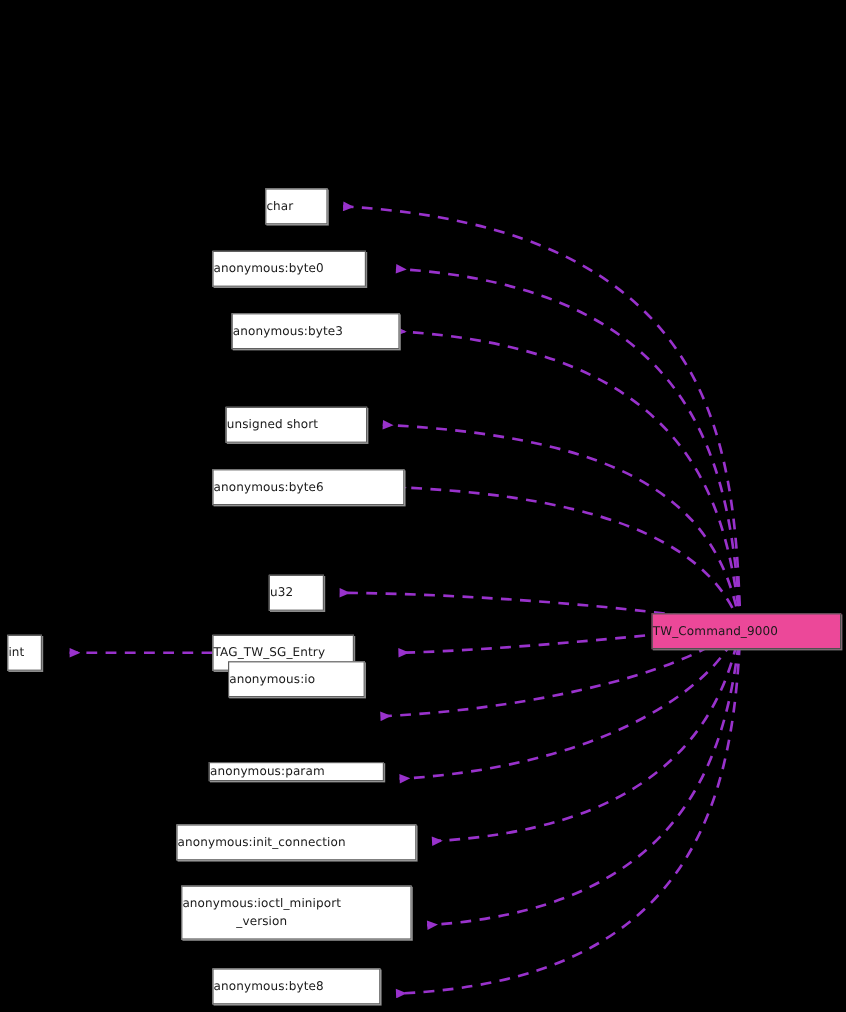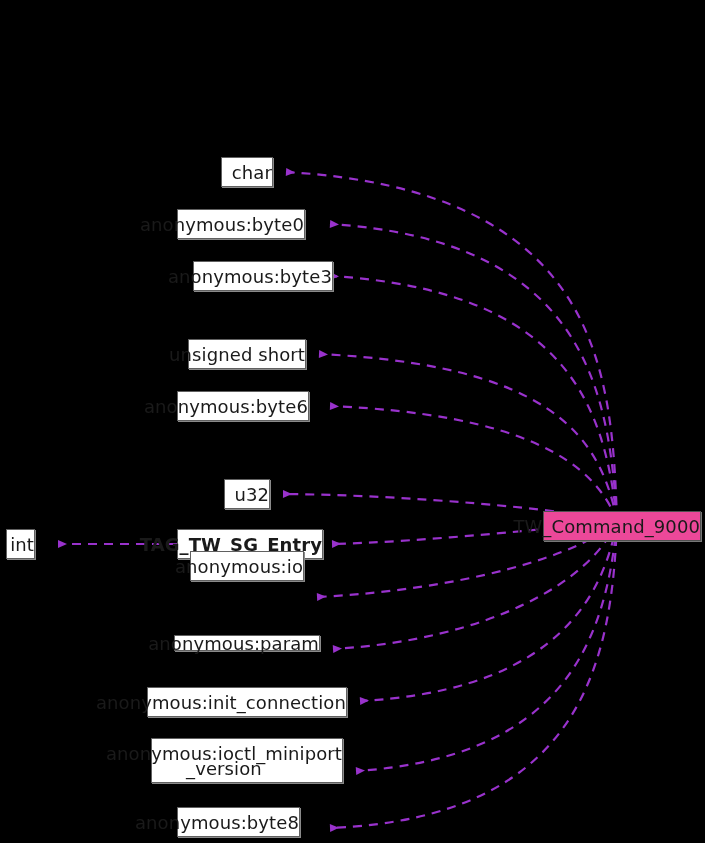--- a/index.html
+++ b/index.html
@@ -21,26 +21,26 @@
     top: 0;
     width: 705px;
     height: 843px;
     pointer-events: none;
   }
   .node {
     position: absolute;
     box-sizing: border-box;
     display: flex;
     align-items: center;
-    justify-content: flex-end;
+    justify-content: flex-start;
     text-align: center;
     background: #ffffff;
     border: 1px solid #606060;
     color: #1a1a1a;
-    font-size: 18px;
+    font-size: 10px;
     line-height: 15px;
     letter-spacing: 0.1px;
     white-space: pre;
     box-shadow: 1px 1px 0 0 #8a8a8a;
     z-index: 5;
   }
   .node.central {
     background: #ec4899;
     border: 1px solid #505050;
     box-shadow: 1px 1px 0 0 #777777;
@@ -75,26 +75,26 @@
         <path d="M 617,521 C 606,645 560,758 356,771" fill="none" stroke="#9932cc" stroke-width="2.2" stroke-dasharray="9,7" marker-end="url(#arrowLeft)"></path>
         <path d="M 617,521 C 612,668 578,818 330,828" fill="none" stroke="#9932cc" stroke-width="2.2" stroke-dasharray="9,7" marker-end="url(#arrowLeft)"></path>
       </g>
   </svg>
 
   <div id="node-layer">
       <div class="node" style="left: 221px; top: 157px; width: 52px; height: 30px;"><span class="node-label">char</span></div>
       <div class="node" style="left: 177px; top: 209px; width: 128px; height: 30px;"><span class="node-label">anonymous:byte0</span></div>
       <div class="node" style="left: 177px; top: 261px; width: 140px; height: 30px; margin-left: 16px;"><span class="node-label">anonymous:byte3</span></div>
       <div class="node" style="left: 188px; top: 339px; width: 118px; height: 30px;"><span class="node-label">unsigned short</span></div>
-      <div class="node" style="left: 177px; top: 391px; width: 132px; height: 30px;"><span class="node-label">anonymous:byte6</span></div>
+      <div class="node" style="left: 177px; top: 391px; width: 160px; height: 30px;"><span class="node-label">anonymous:byte6</span></div>
       <div class="node" style="left: 224px; top: 479px; width: 46px; height: 30px;"><span class="node-label">u32</span></div>
-      <div class="node" style="left: 177px; top: 529px; width: 146px; height: 30px; font-weight: bold;"><span class="node-label">TAG_TW_SG_Entry</span></div>
+      <div class="node" style="left: 177px; top: 529px; width: 118px; height: 30px;"><span class="node-label">TAG_TW_SG_Entry</span></div>
       <div class="node" style="left: 6px; top: 529px; width: 29px; height: 30px;"><span class="node-label">int</span></div>
       <div class="node" style="left: 190px; top: 551px; width: 114px; height: 30px;"><span class="node-label">anonymous:io</span></div>
       <div class="node" style="left: 174px; top: 635px; width: 146px; height: 16px;"><span class="node-label">anonymous:param</span></div>
       <div class="node" style="left: 147px; top: 687px; width: 200px; height: 30px;"><span class="node-label">anonymous:init_connection</span></div>
       <div class="node" style="left: 151px; top: 738px; width: 192px; height: 45px;"><span class="node-label">anonymous:ioctl_miniport
 _version</span></div>
-      <div class="node" style="left: 177px; top: 807px; width: 123px; height: 30px; padding-left: 16px;"><span class="node-label">anonymous:byte8</span></div>
+      <div class="node" style="left: 177px; top: 807px; width: 140px; height: 30px;"><span class="node-label">anonymous:byte8</span></div>
       <div class="node central" style="left: 543px; top: 511px; width: 158px; height: 30px;"><span class="node-label">TW_Command_9000</span></div>
     </div>
 
 </div>
 
 </body></html>

